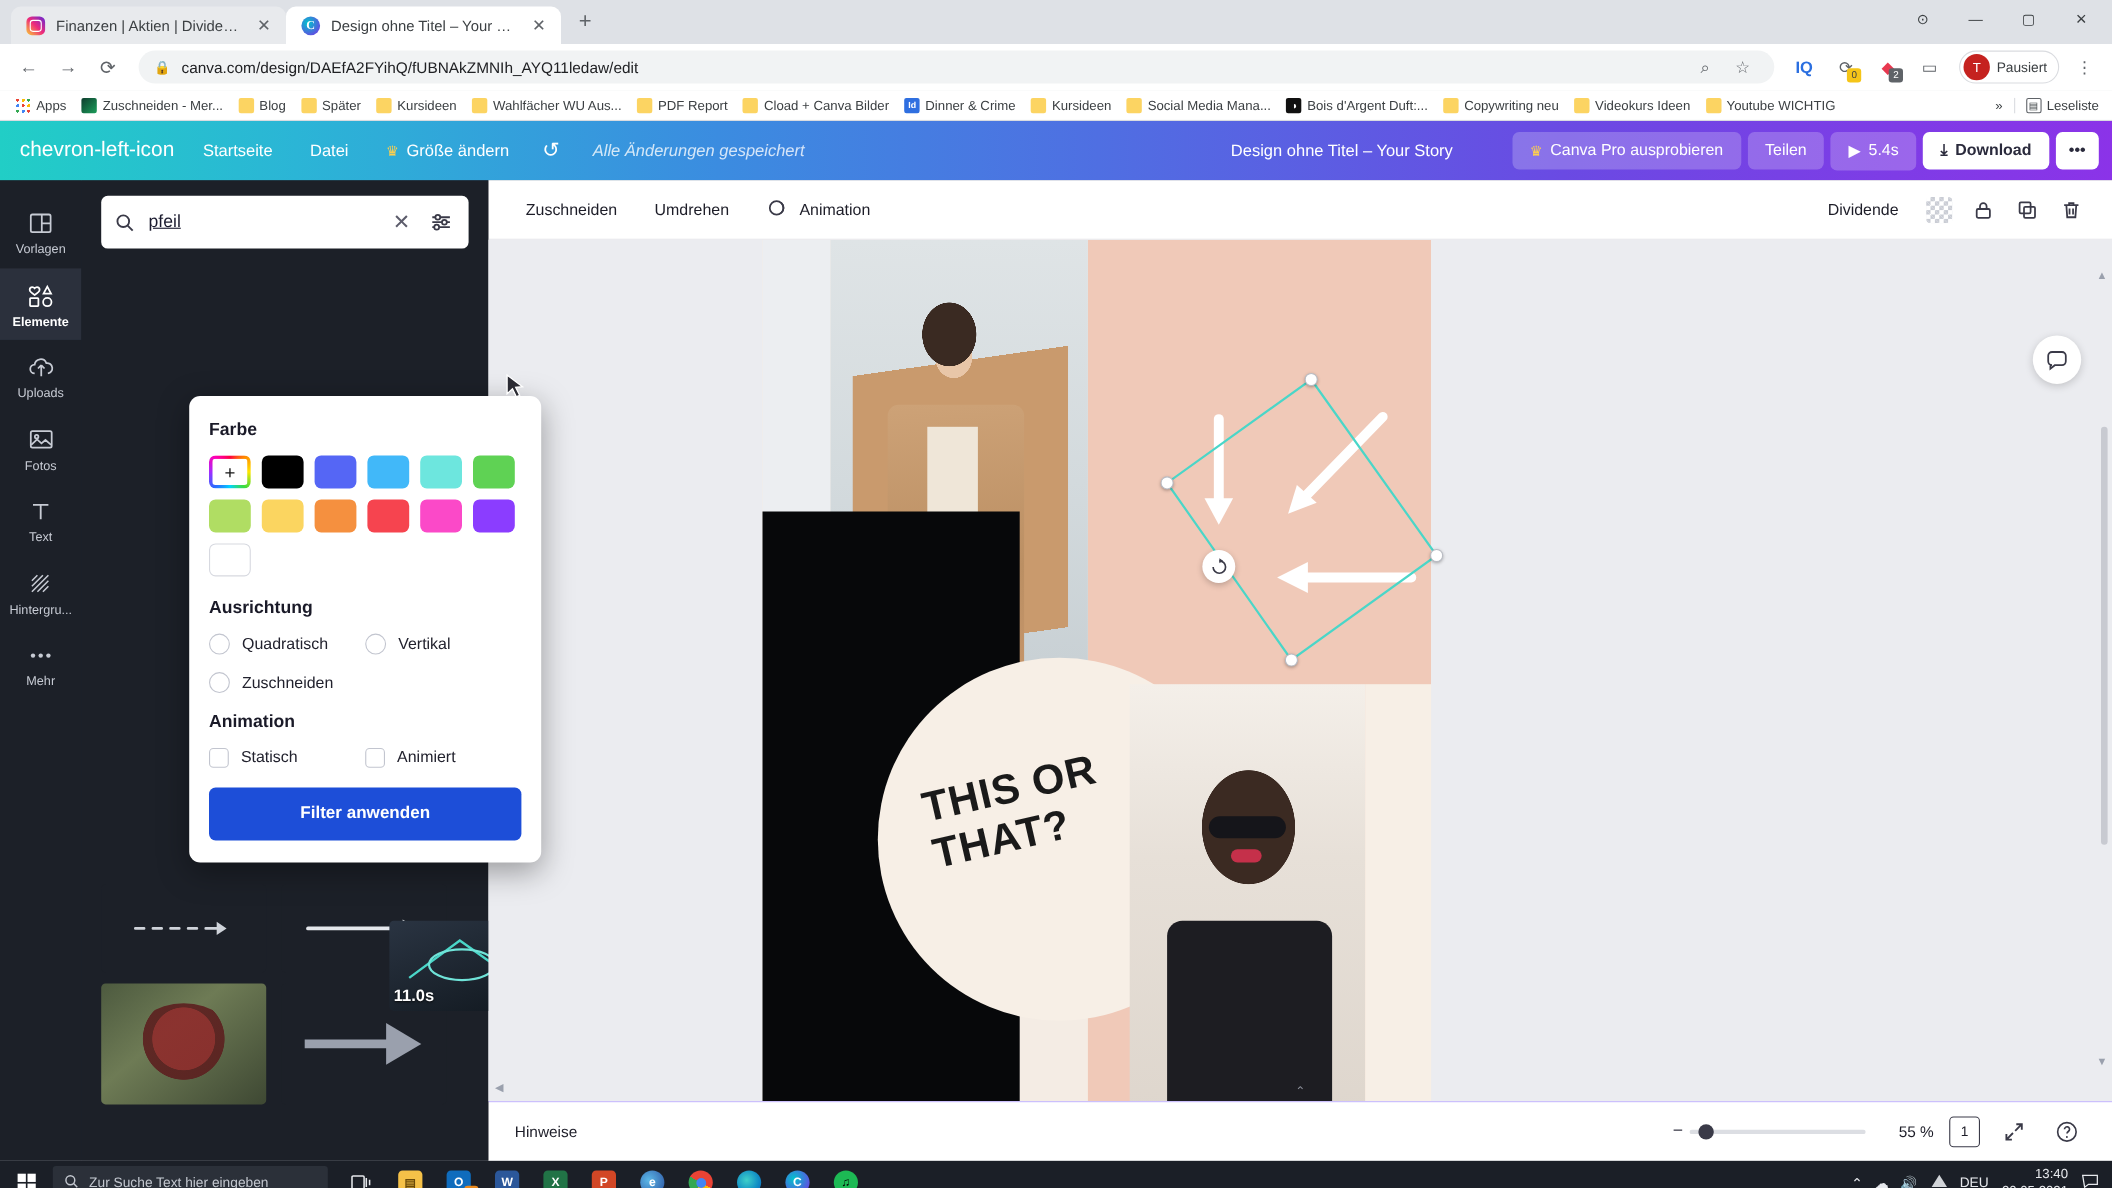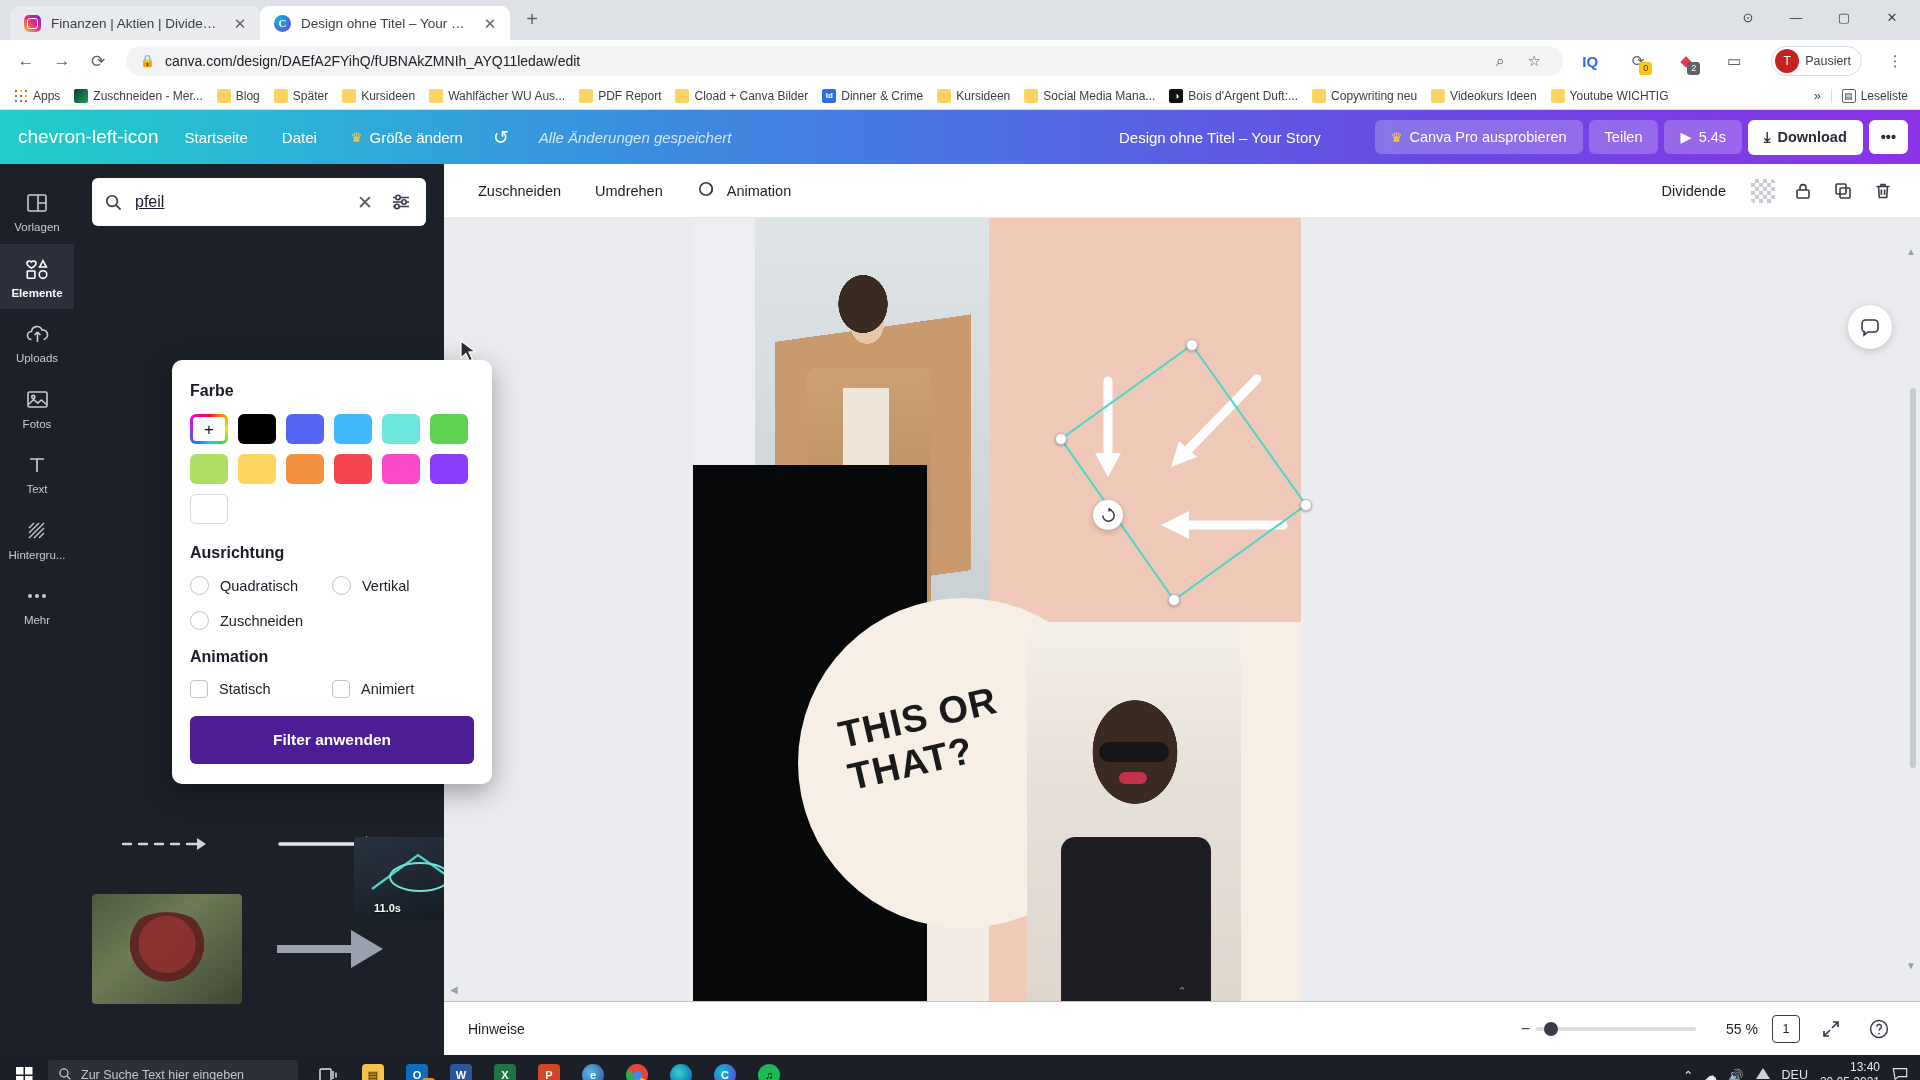--- a/index.html
+++ b/index.html
@@ -59,21 +59,21 @@
   .navbtn { width: 32px; height: 32px; border-radius: 50%; color: #5f6368;
             display: flex; align-items: center; justify-content: center;
             font-size: 17px; cursor: pointer; }
   .urlbox {
     flex: 1; height: 30px; background: #f1f3f4; border-radius: 16px;
     display: flex; align-items: center; padding: 0 14px; gap: 10px;
     margin: 0 8px; font-size: 14px; color: #202124;
   }
   .lock { font-size: 12px; color: #5f6368; }
   .url-actions { display: flex; align-items: center; gap: 4px; margin-left:auto; }
-  .omni-icons { display: flex; align-items: center; gap: 18px; }
+  .omni-icons { display: flex; align-items: center; gap: 8px; }
   .omni-icon { width: 30px; height: 30px; display: flex; align-items: center;
                justify-content: center; font-size: 15px; color: #5f6368;
                position: relative; cursor: pointer; }
   .badge { position: absolute; bottom: 1px; right: 1px; min-width: 13px;
            height: 13px; border-radius: 3px; color: #fff; font-size: 9px;
            line-height: 13px; text-align: center; padding: 0 2px; }
   .badge.yellow { background: #f5c518; color: #3c4043; }
   .badge.grey { background: #5f6368; }
   .profile-pill {
     height: 30px; border: 1px solid #dadce0; border-radius: 16px;
@@ -193,32 +193,32 @@
   }
   .sw.whitebox { background: #fff; border: 1px solid #d7d9e0; }
   .fp-opts { display: flex; flex-wrap: wrap; row-gap: 16px; margin-bottom: 18px; }
   .fp-opt { width: 50%; display: flex; align-items: center; gap: 11px;
             font-size: 14.5px; color: #22222e; cursor: pointer; }
   .radio { width: 19px; height: 19px; border: 1.6px solid #c2c5cf;
            border-radius: 50%; flex: 0 0 19px; }
   .checkbox { width: 18px; height: 18px; border: 1.6px solid #c2c5cf;
               border-radius: 4px; flex: 0 0 18px; }
   .applybtn {
-    width: 100%; height: 48px; background: #4c1d95; color: #fff;
+    width: 100%; height: 48px; background: #1d4ed8; color: #fff;
     border: 0; border-radius: 6px; font-size: 15.5px; font-weight: bold;
     cursor: pointer; font-family: "Liberation Sans", sans-serif;
   }
 
   .results { position: absolute; left: 0; top: 640px; width: 370px;
              bottom: 0; padding: 0 18px; overflow: hidden; }
   .res-row { display: flex; gap: 14px; margin-bottom: 10px; }
   .res-card { border-radius: 4px; overflow: hidden; position: relative;
               cursor: pointer; }
-  .res-badge { position: absolute; left: 20px; bottom: 5px; color: #fff;
-               font-size: 11px; font-weight: bold;
+  .res-badge { position: absolute; left: 4px; bottom: 5px; color: #fff;
+               font-size: 15px; font-weight: bold;
                text-shadow: 0 1px 2px rgba(0,0,0,.8); }
 
   .panel-collapse {
     position: absolute; left: 444px; top: 478px; width: 14px; height: 44px;
     background: #1c2028; border-radius: 0 6px 6px 0; color: #9aa0ad;
     display: flex; align-items: center; justify-content: center;
     font-size: 11px; z-index: 20; cursor: pointer;
   }
 
   

